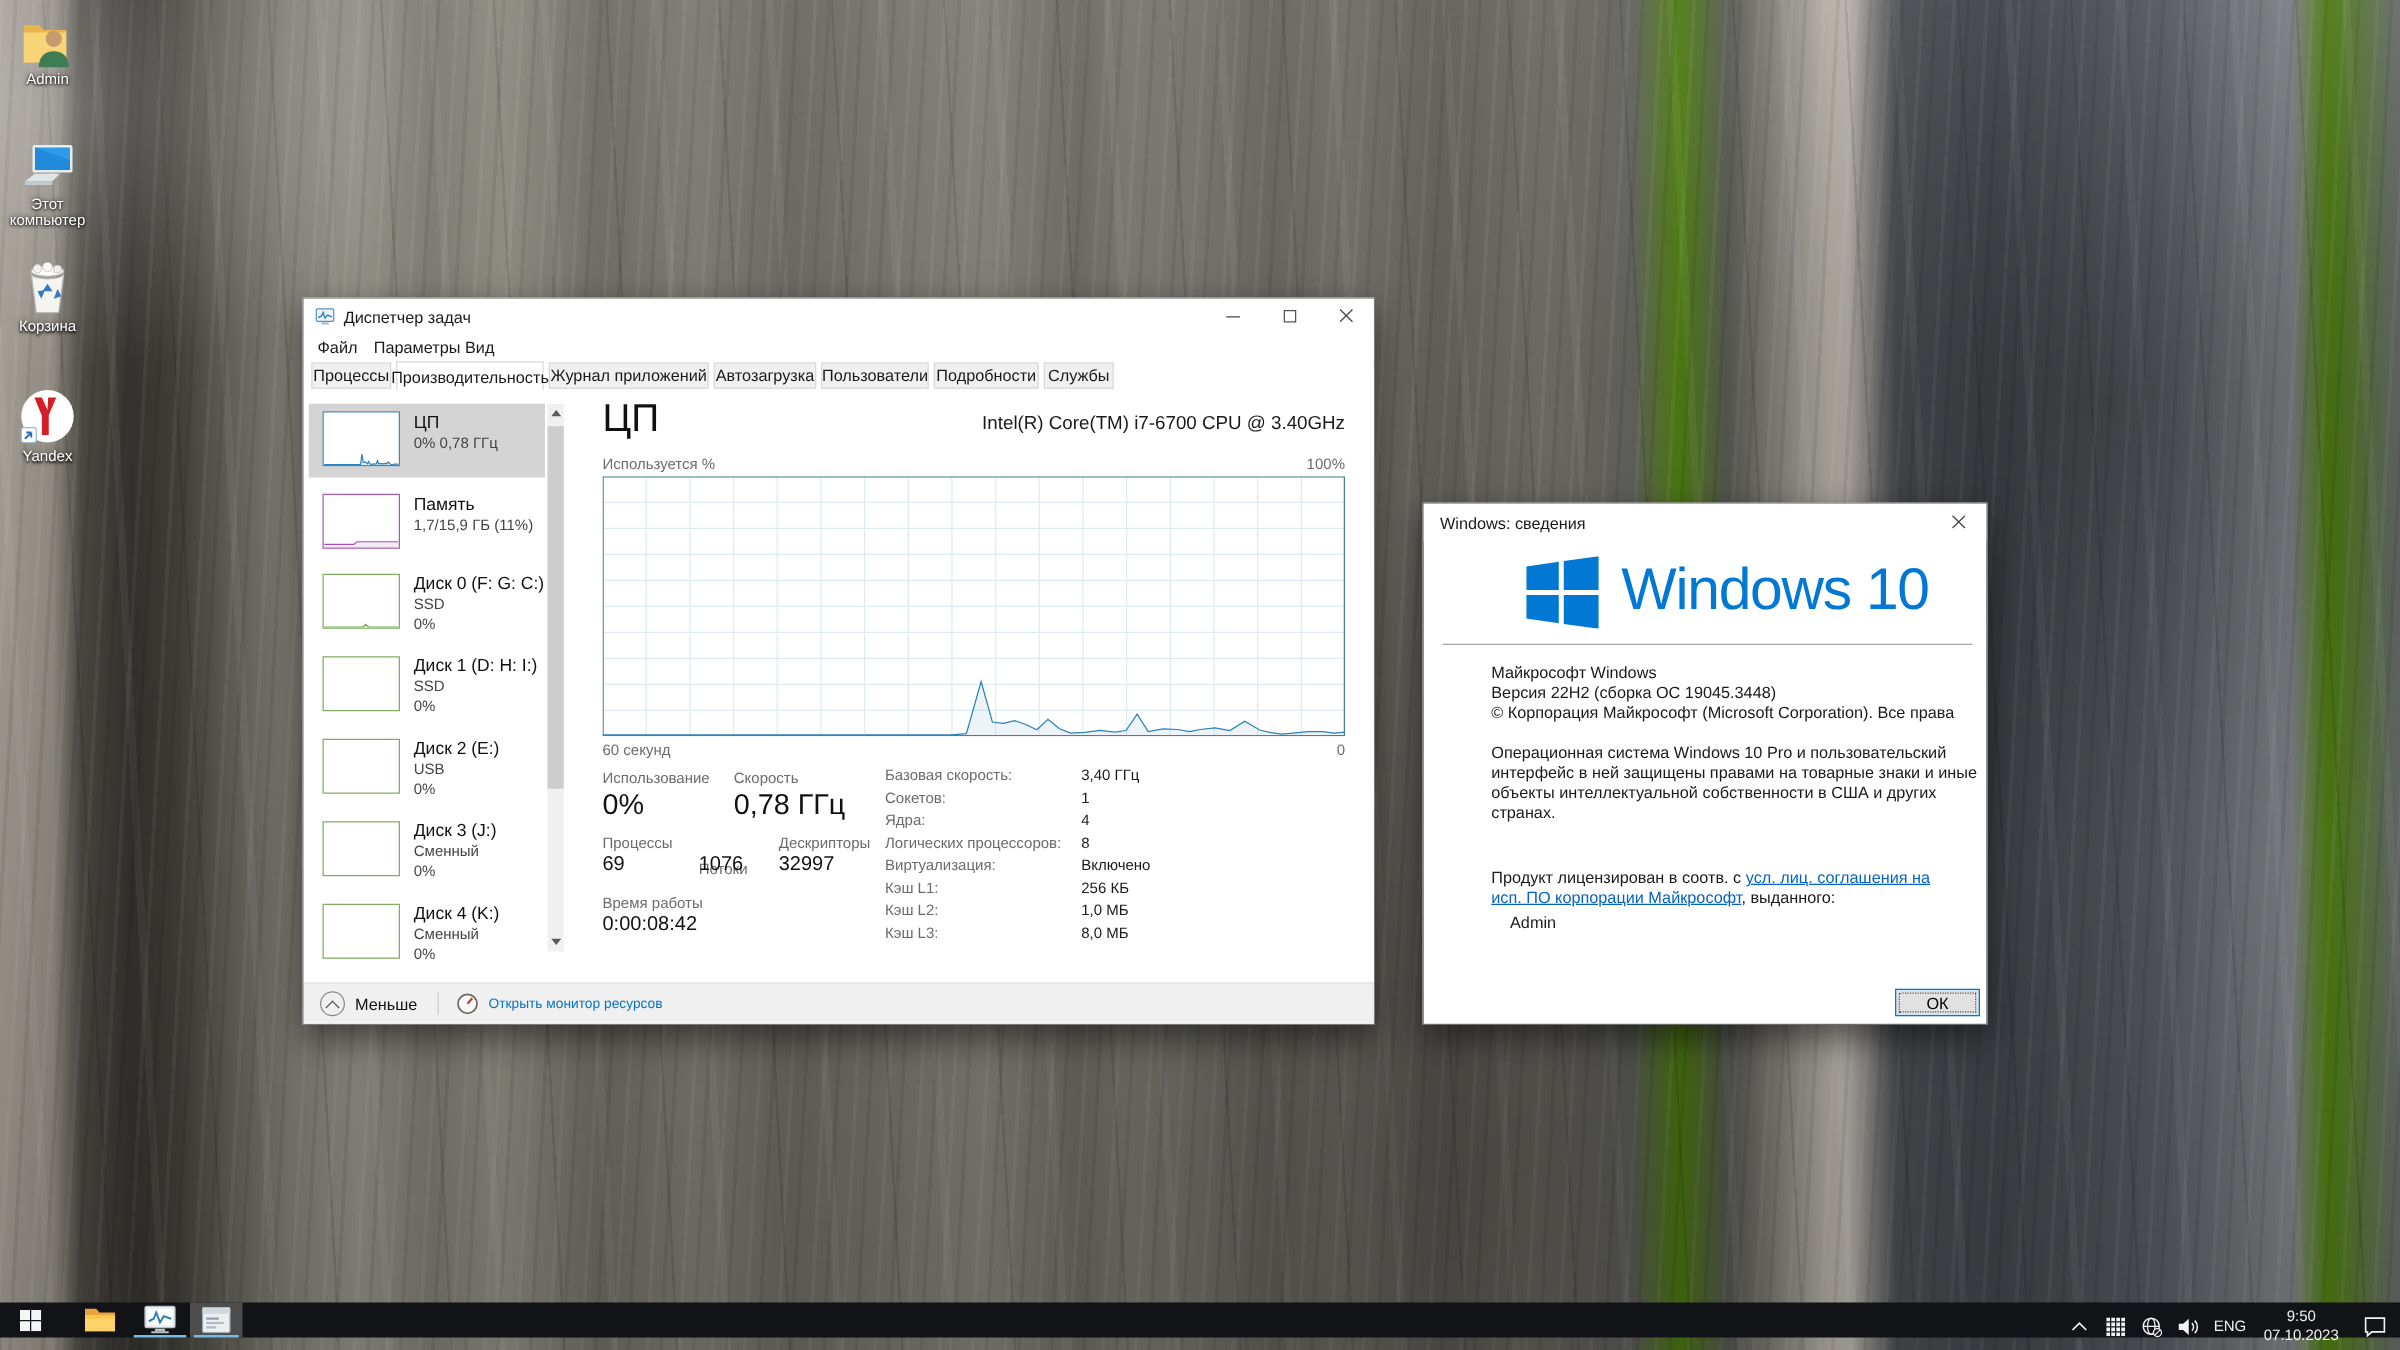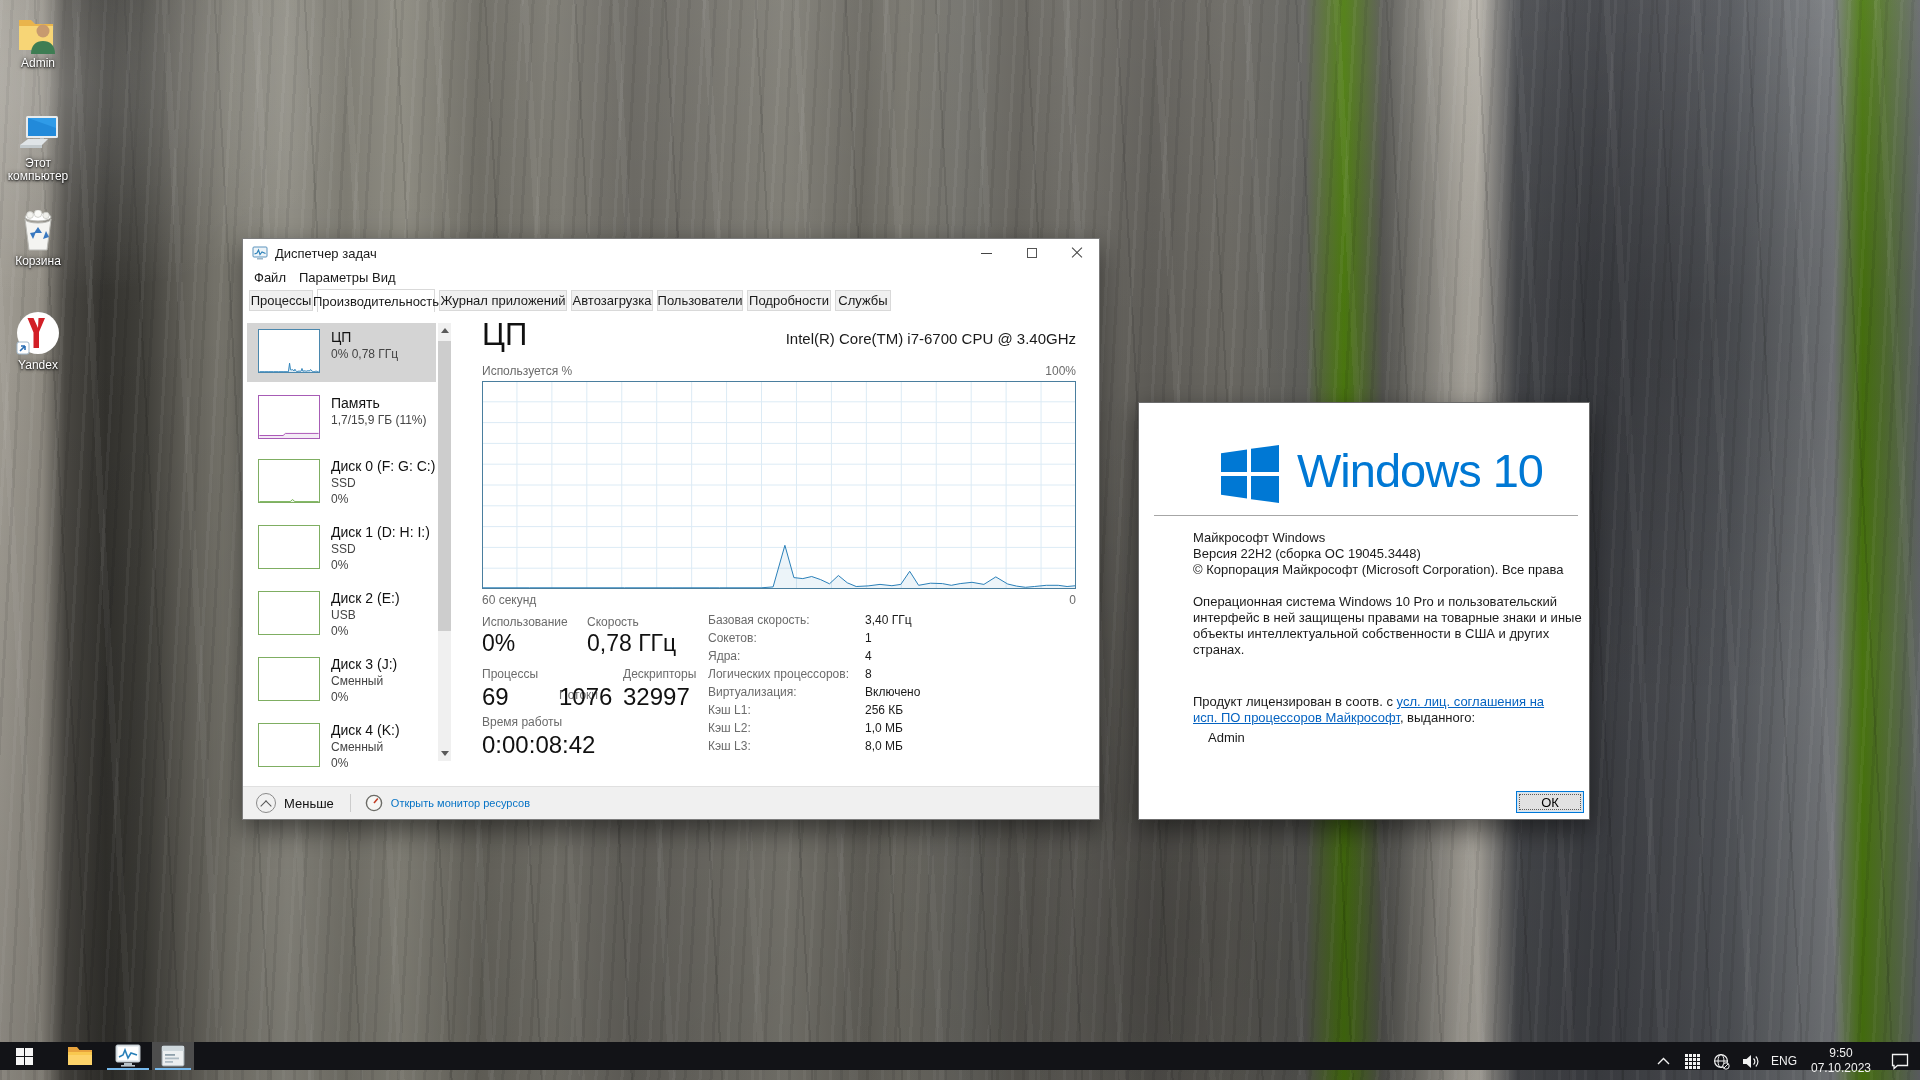--- a/index.html
+++ b/index.html
@@ -49,21 +49,21 @@
   .tab { position:absolute; top:0; height:21px; background:#f0f0f0; border:1px solid #d9d9d9; font-size:13px; color:#1a1a1a; display:flex; align-items:center; justify-content:center; }
   .tab.active { background:#fff; height:23px; top:-1px; border-bottom:none; z-index:2; }
   .side-title { font-size:14px; color:#111; line-height:17px; }
   .side-sub { font-size:12px; color:#444; line-height:16px; }
   .mini { background:#fff; }
   .mini.cpu { border:1px solid #4a87ad; }
   .mini.mem { border:1px solid #a75cb5; }
   .mini.dsk { border:1px solid #7fae62; }
   .stat-label { font-size:12px; color:#6b6b6b; }
   .stat-big { font-size:23px; font-weight:300; color:#111; }
-  .stat-mid { font-size:24px; font-weight:300; color:#111;text-align:right; }
+  .stat-mid { font-size:16px; font-weight:300; color:#111;text-align:right; }
   .kv-label { font-size:12px; color:#6b6b6b; }
   .kv-value { font-size:12px; color:#1a1a1a; }
   .link { color:#0673c5; font-size:11px; text-decoration:none; cursor:pointer; }
   .chev-circle { width:20px; height:20px; border:1px solid #8a8a8a; border-radius:50%; position:relative; }
   .chev-circle::after { content:""; position:absolute; left:5px; top:8px; width:7px; height:7px; border-left:1px solid #555; border-top:1px solid #555; transform:rotate(45deg); }
   .scroll-arrow { width:0; height:0; border-left:4px solid transparent; border-right:4px solid transparent; }
 
   
   .wv-text { font-size:13px; color:#1a1a1a; line-height:16px; }
   .wv-link { color:#0563c1; text-decoration:underline; cursor:pointer; font-size:13px; }
@@ -344,20 +344,26 @@
             <circle cx="9" cy="9" r="7.6" fill="#f7f7f5" stroke="#6b6b66" stroke-width="1.4"></circle>
             <line x1="9" y1="9" x2="12.8" y2="4.6" stroke="#c23b22" stroke-width="1.6"></line>
           </svg>
         </span>
         <span class="link">Открыть монитор ресурсов</span>
       </div>
     </div>
   </div>
 
   <div class="abs win" style="left:1138px; top:402px; width:452px; height:418px; border-color:#6b6b6b;">
+    <div class="abs" style="left:0; top:0; width:450px; height:30px; background:#fff; display:flex; align-items:center;">
+      <span style="margin-left:13px; font-size:13px; color:#1a1a1a;">Windows: сведения</span>
+      <div class="cap-btn" style="margin-left:auto; height:30px;">
+        <div class="xline"></div>
+      </div>
+    </div>
 
     <div class="abs" style="left:82px; top:42px;">
       <svg width="58" height="58" viewBox="0 0 58 58">
         <path d="M0 8.2 L26 4.4 V27 H0 Z" fill="#0078d4"></path>
         <path d="M30 3.8 L58 0 V27 H30 Z" fill="#0078d4"></path>
         <path d="M0 31 H26 V53.6 L0 49.8 Z" fill="#0078d4"></path>
         <path d="M30 31 H58 V58 L30 54.2 Z" fill="#0078d4"></path>
       </svg>
     </div>
     <div class="abs brand" style="left:158px; top:40px;">Windows 10</div>
@@ -369,21 +375,21 @@
     <div class="abs wv-text" style="left:54px; top:159px;">© Корпорация Майкрософт (Microsoft Corporation). Все права</div>
 
     <div class="abs wv-text" style="left:54px; top:191px;">Операционная система Windows 10 Pro и пользовательский</div>
     <div class="abs wv-text" style="left:54px; top:207px;">интерфейс в ней защищены правами на товарные знаки и иные</div>
     <div class="abs wv-text" style="left:54px; top:223px;">объекты интеллектуальной собственности в США и других странах.</div>
 
     <div class="abs wv-text" style="left:54px; top:291px;">
       <span>Продукт лицензирован в соотв. с </span><a class="wv-link">усл. лиц. соглашения на</a>
     </div>
     <div class="abs wv-text" style="left:54px; top:307px;">
-      <a class="wv-link">исп. ПО процессоров Майкрософт</a><span>, выданного:</span>
+      <a class="wv-link">исп. ПО корпорации Майкрософт</a><span>, выданного:</span>
     </div>
     <div class="abs wv-text" style="left:69px; top:327px;">Admin</div>
 
     <div class="abs ok-btn" style="left:377px; top:388px; width:68px; height:22px;">
       <span>ОК</span>
     </div>
   </div>
 
   <div class="abs taskbar">
     <div class="tb-btn">

